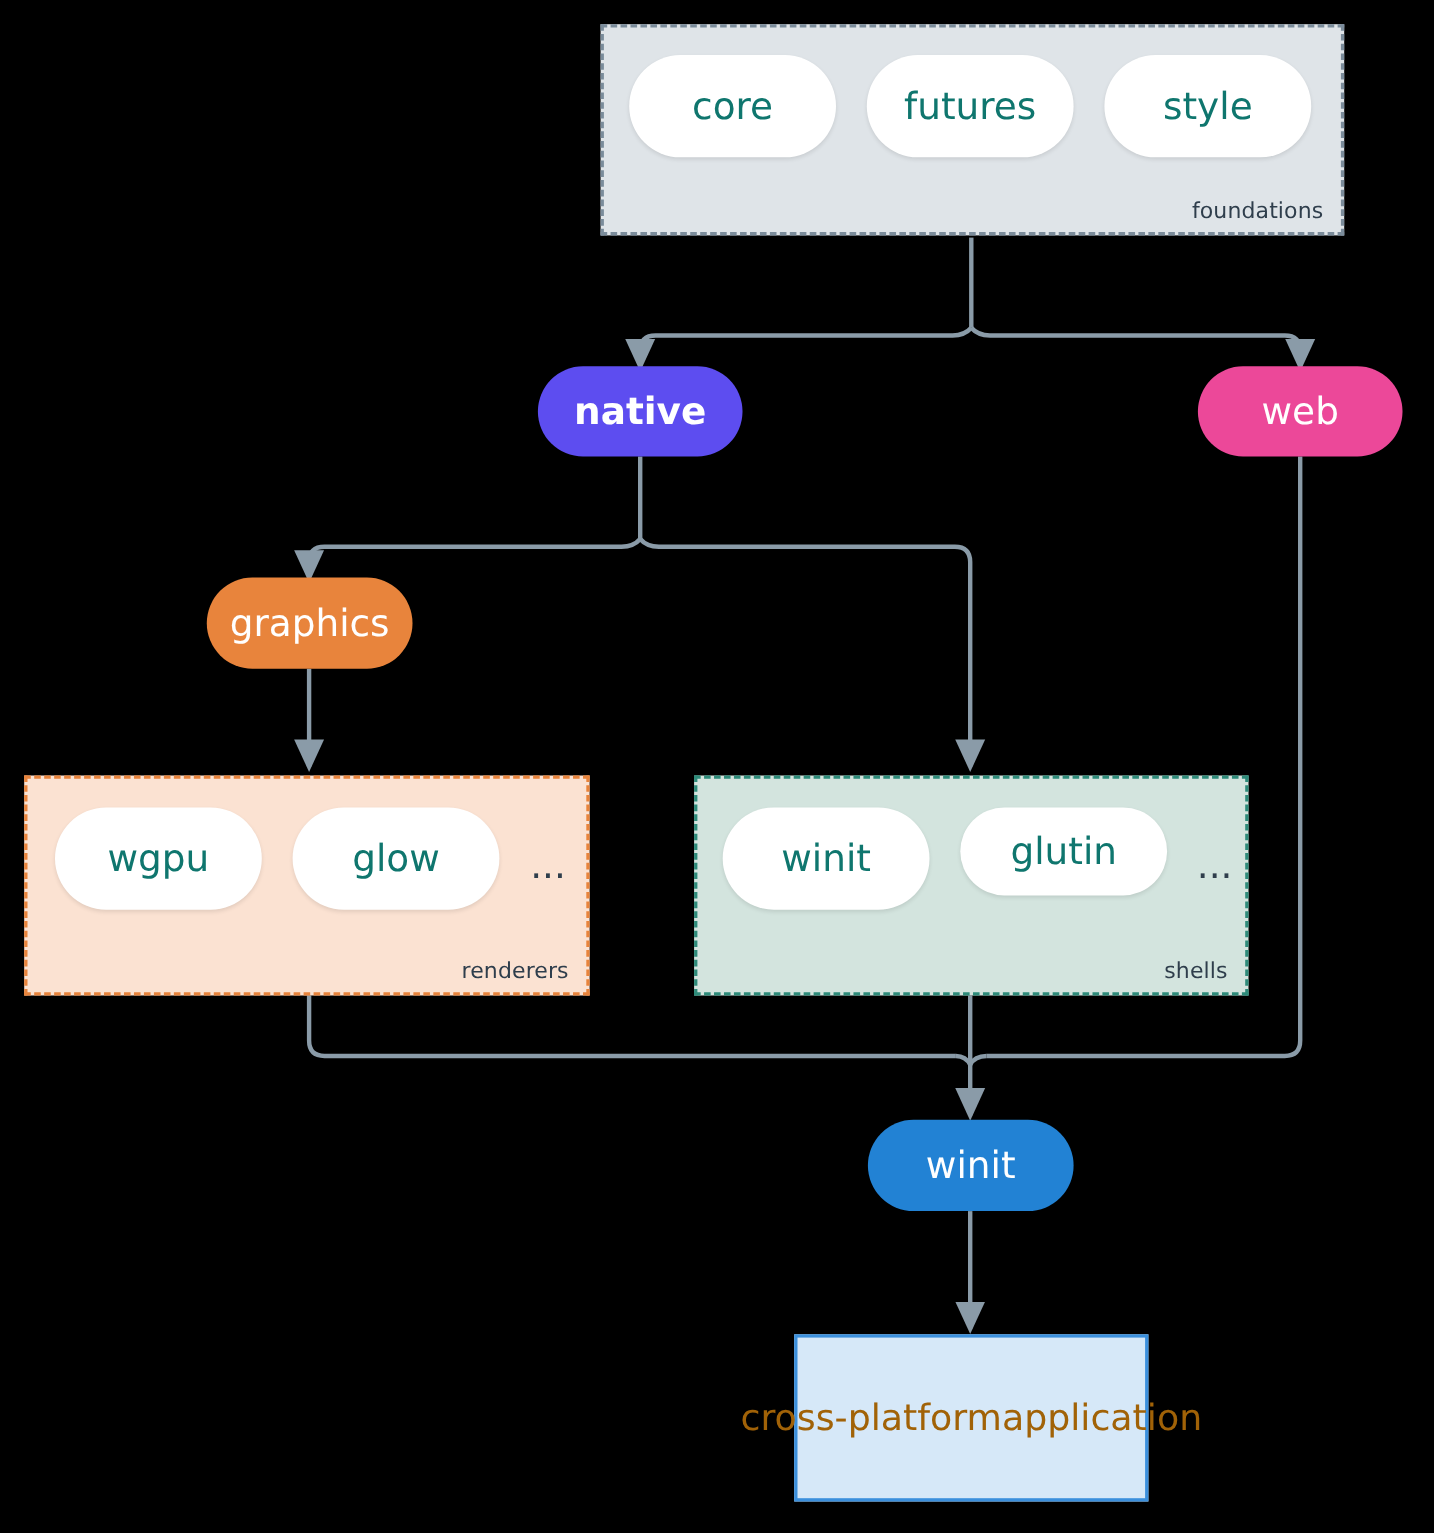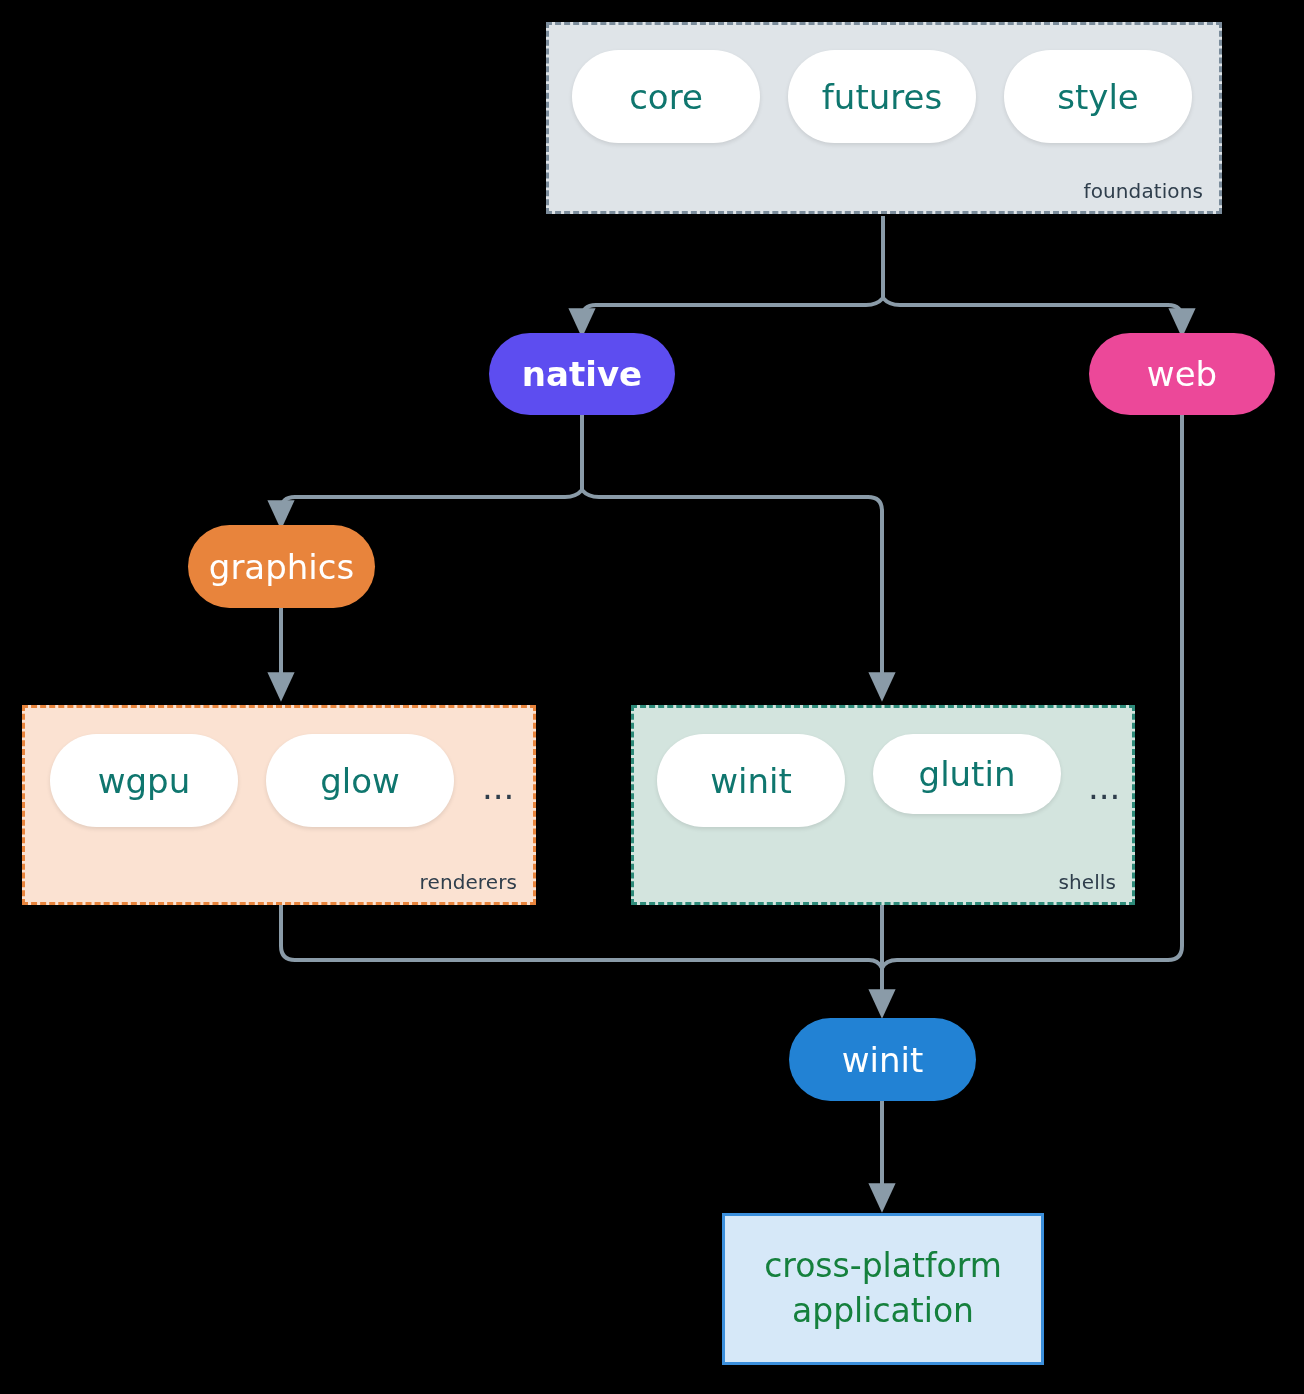--- a/index.html
+++ b/index.html
@@ -63,26 +63,26 @@
     position: absolute;
     font-size: 34px;
     color: #2F3E4C;
     line-height: 1;
     white-space: nowrap;
   }
   .rect-node {
     position: absolute;
     box-sizing: border-box;
     display: flex;
-    flex-direction: column;
+    flex-direction: row;
     align-items: center;
     justify-content: center;
     font-size: 33px;
     line-height: 1.35;
-    color: #15803d;
+    color: #a16207;
     text-align: center;
     white-space: nowrap;
   }
 </style>
 </head>
 <body>
 
 <div id="stage">
 
   <svg id="edges" viewBox="0 0 1304 1394" xmlns="http://www.w3.org/2000/svg">

